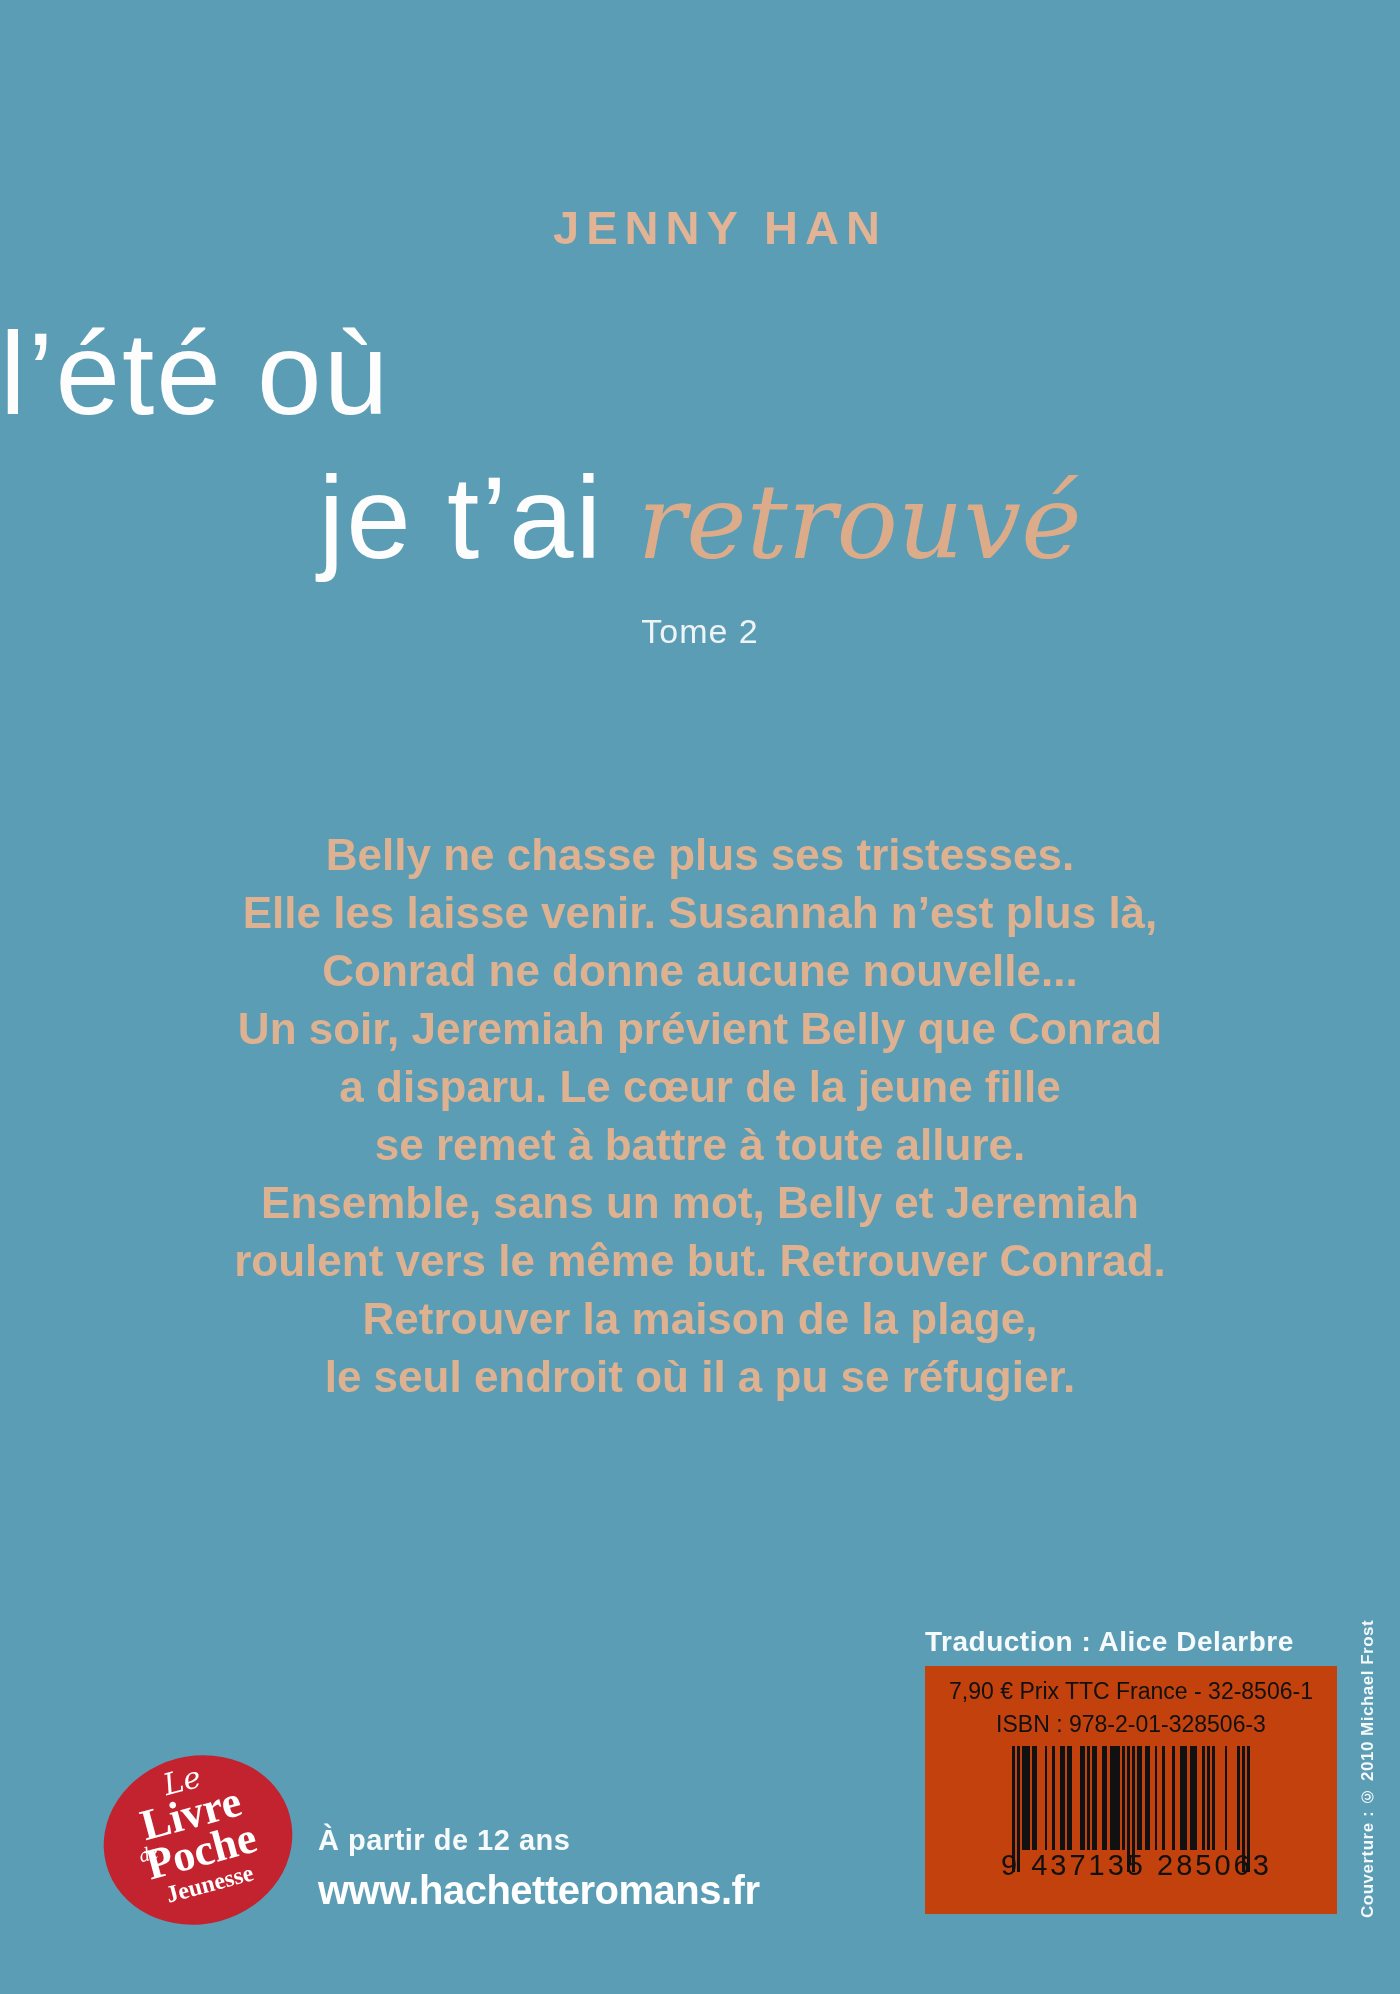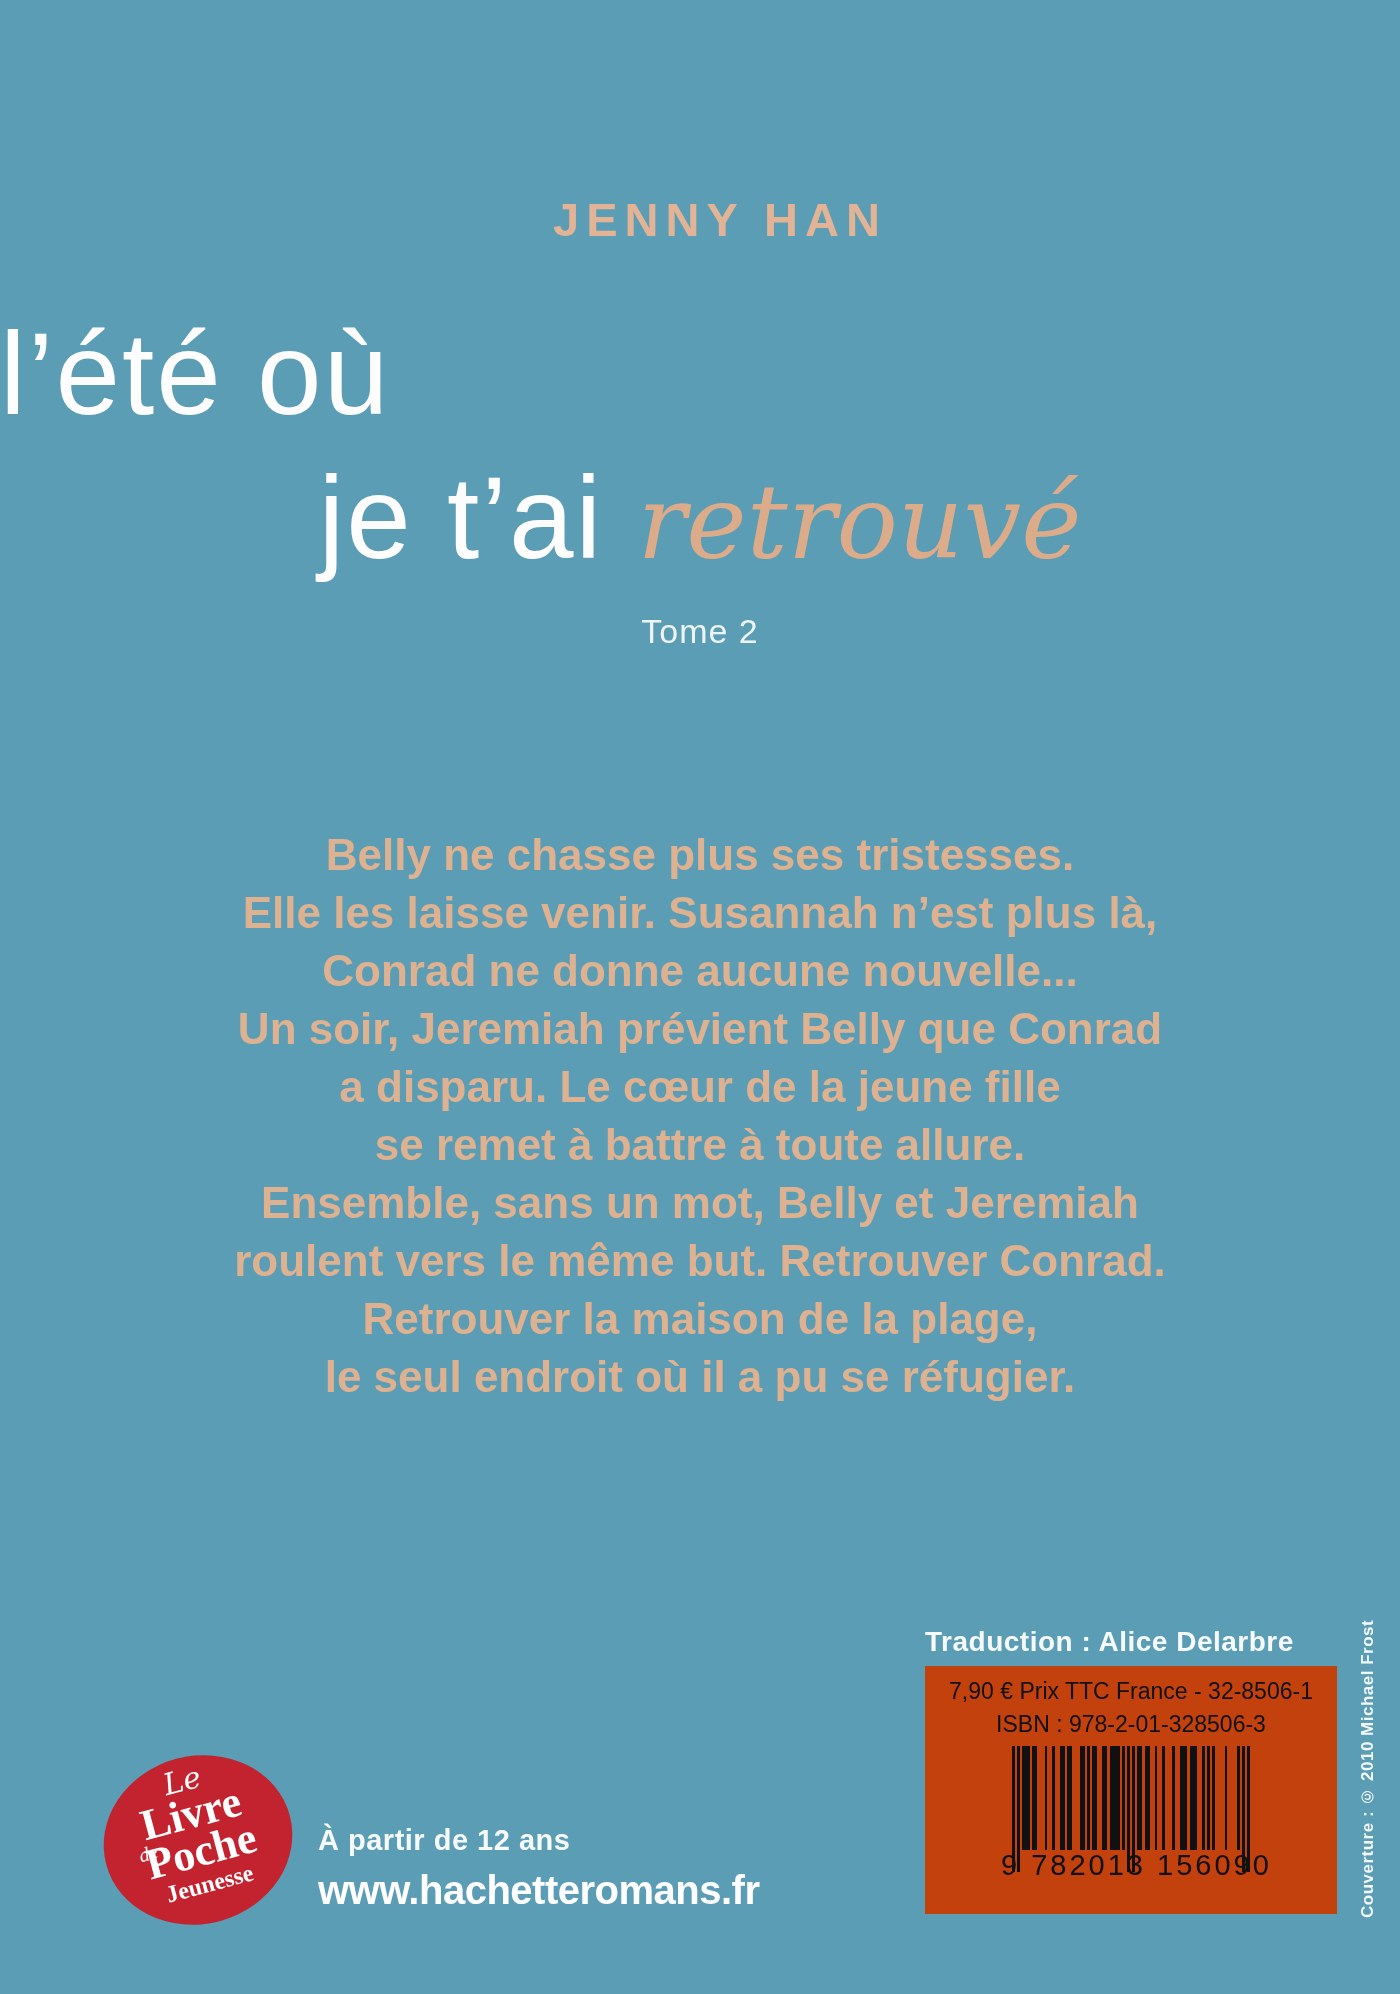--- a/index.html
+++ b/index.html
@@ -3,21 +3,21 @@
 <meta charset="utf-8">
 <style>
   html,body{margin:0;padding:0;background:#3f7285;}
   .cover{
     position:relative;width:1400px;height:1994px;overflow:hidden;
     background:#5a9db5;
     font-family:"Liberation Sans", sans-serif;
   }
   
   .author{
-    position:absolute;top:192px;left:0;right:0;text-align:center;
+    position:absolute;top:200px;left:0;right:0;text-align:center;
     font-size:47px;font-weight:700;letter-spacing:7px;color:#e2b394;margin-left:40px;
   }
   .title1{
     position:absolute;top:308px;left:0;right:0;text-align:left;
     font-size:116px;font-weight:300;letter-spacing:2px;color:#fdfdfd;line-height:1.15;
   }
   .title2{
     position:absolute;top:452px;left:0;right:0;text-align:center;
     font-size:116px;font-weight:300;letter-spacing:2px;color:#fdfdfd;line-height:1.15;white-space:nowrap;
   }
@@ -107,21 +107,21 @@
       <div>le seul endroit où il a pu se réfugier.</div>
     </div>
 
   <div class="translation">Traduction : Alice Delarbre</div>
 
   <div class="pricebox">
     <div class="price-line">7,90 € Prix TTC France - 32-8506-1</div>
     <div class="isbn-line">ISBN : 978-2-01-328506-3</div>
     <div class="barcode-wrap">
       <div class="bars" id="bars"><span class="m on guard"></span><span class="m guard"></span><span class="m on guard"></span><span class="m"></span><span class="m on"></span><span class="m on"></span><span class="m on"></span><span class="m"></span><span class="m on"></span><span class="m on"></span><span class="m"></span><span class="m"></span><span class="m"></span><span class="m on"></span><span class="m"></span><span class="m"></span><span class="m on"></span><span class="m"></span><span class="m"></span><span class="m on"></span><span class="m on"></span><span class="m"></span><span class="m on"></span><span class="m on"></span><span class="m"></span><span class="m"></span><span class="m"></span><span class="m on"></span><span class="m on"></span><span class="m"></span><span class="m on"></span><span class="m"></span><span class="m on"></span><span class="m on"></span><span class="m"></span><span class="m"></span><span class="m on"></span><span class="m on"></span><span class="m"></span><span class="m on"></span><span class="m on"></span><span class="m on"></span><span class="m on"></span><span class="m"></span><span class="m on"></span><span class="m guard"></span><span class="m on guard"></span><span class="m guard"></span><span class="m on guard"></span><span class="m guard"></span><span class="m on"></span><span class="m on"></span><span class="m"></span><span class="m on"></span><span class="m on"></span><span class="m"></span><span class="m"></span><span class="m on"></span><span class="m"></span><span class="m"></span><span class="m on"></span><span class="m"></span><span class="m"></span><span class="m"></span><span class="m on"></span><span class="m"></span><span class="m"></span><span class="m on"></span><span class="m on"></span><span class="m on"></span><span class="m"></span><span class="m on"></span><span class="m on"></span><span class="m on"></span><span class="m"></span><span class="m"></span><span class="m on"></span><span class="m"></span><span class="m on"></span><span class="m"></span><span class="m on"></span><span class="m"></span><span class="m"></span><span class="m"></span><span class="m"></span><span class="m on"></span><span class="m"></span><span class="m"></span><span class="m"></span><span class="m"></span><span class="m on"></span><span class="m"></span><span class="m on guard"></span><span class="m guard"></span><span class="m on guard"></span></div>
-      <div class="barcode-digits">9 782013 156090</div>
+      <div class="barcode-digits">9 437135 285063</div>
     </div>
   </div>
 
   <div class="credit-rotated">Couverture : © 2010 Michael Frost</div>
 
   <div class="logo">
     <div class="logo-le">Le</div>
     <div class="logo-livre">Livre</div>
     <div class="logo-poche-row"><span class="logo-de">de</span><span>Poche</span></div>
     <div class="logo-jeunesse">Jeunesse</div>

